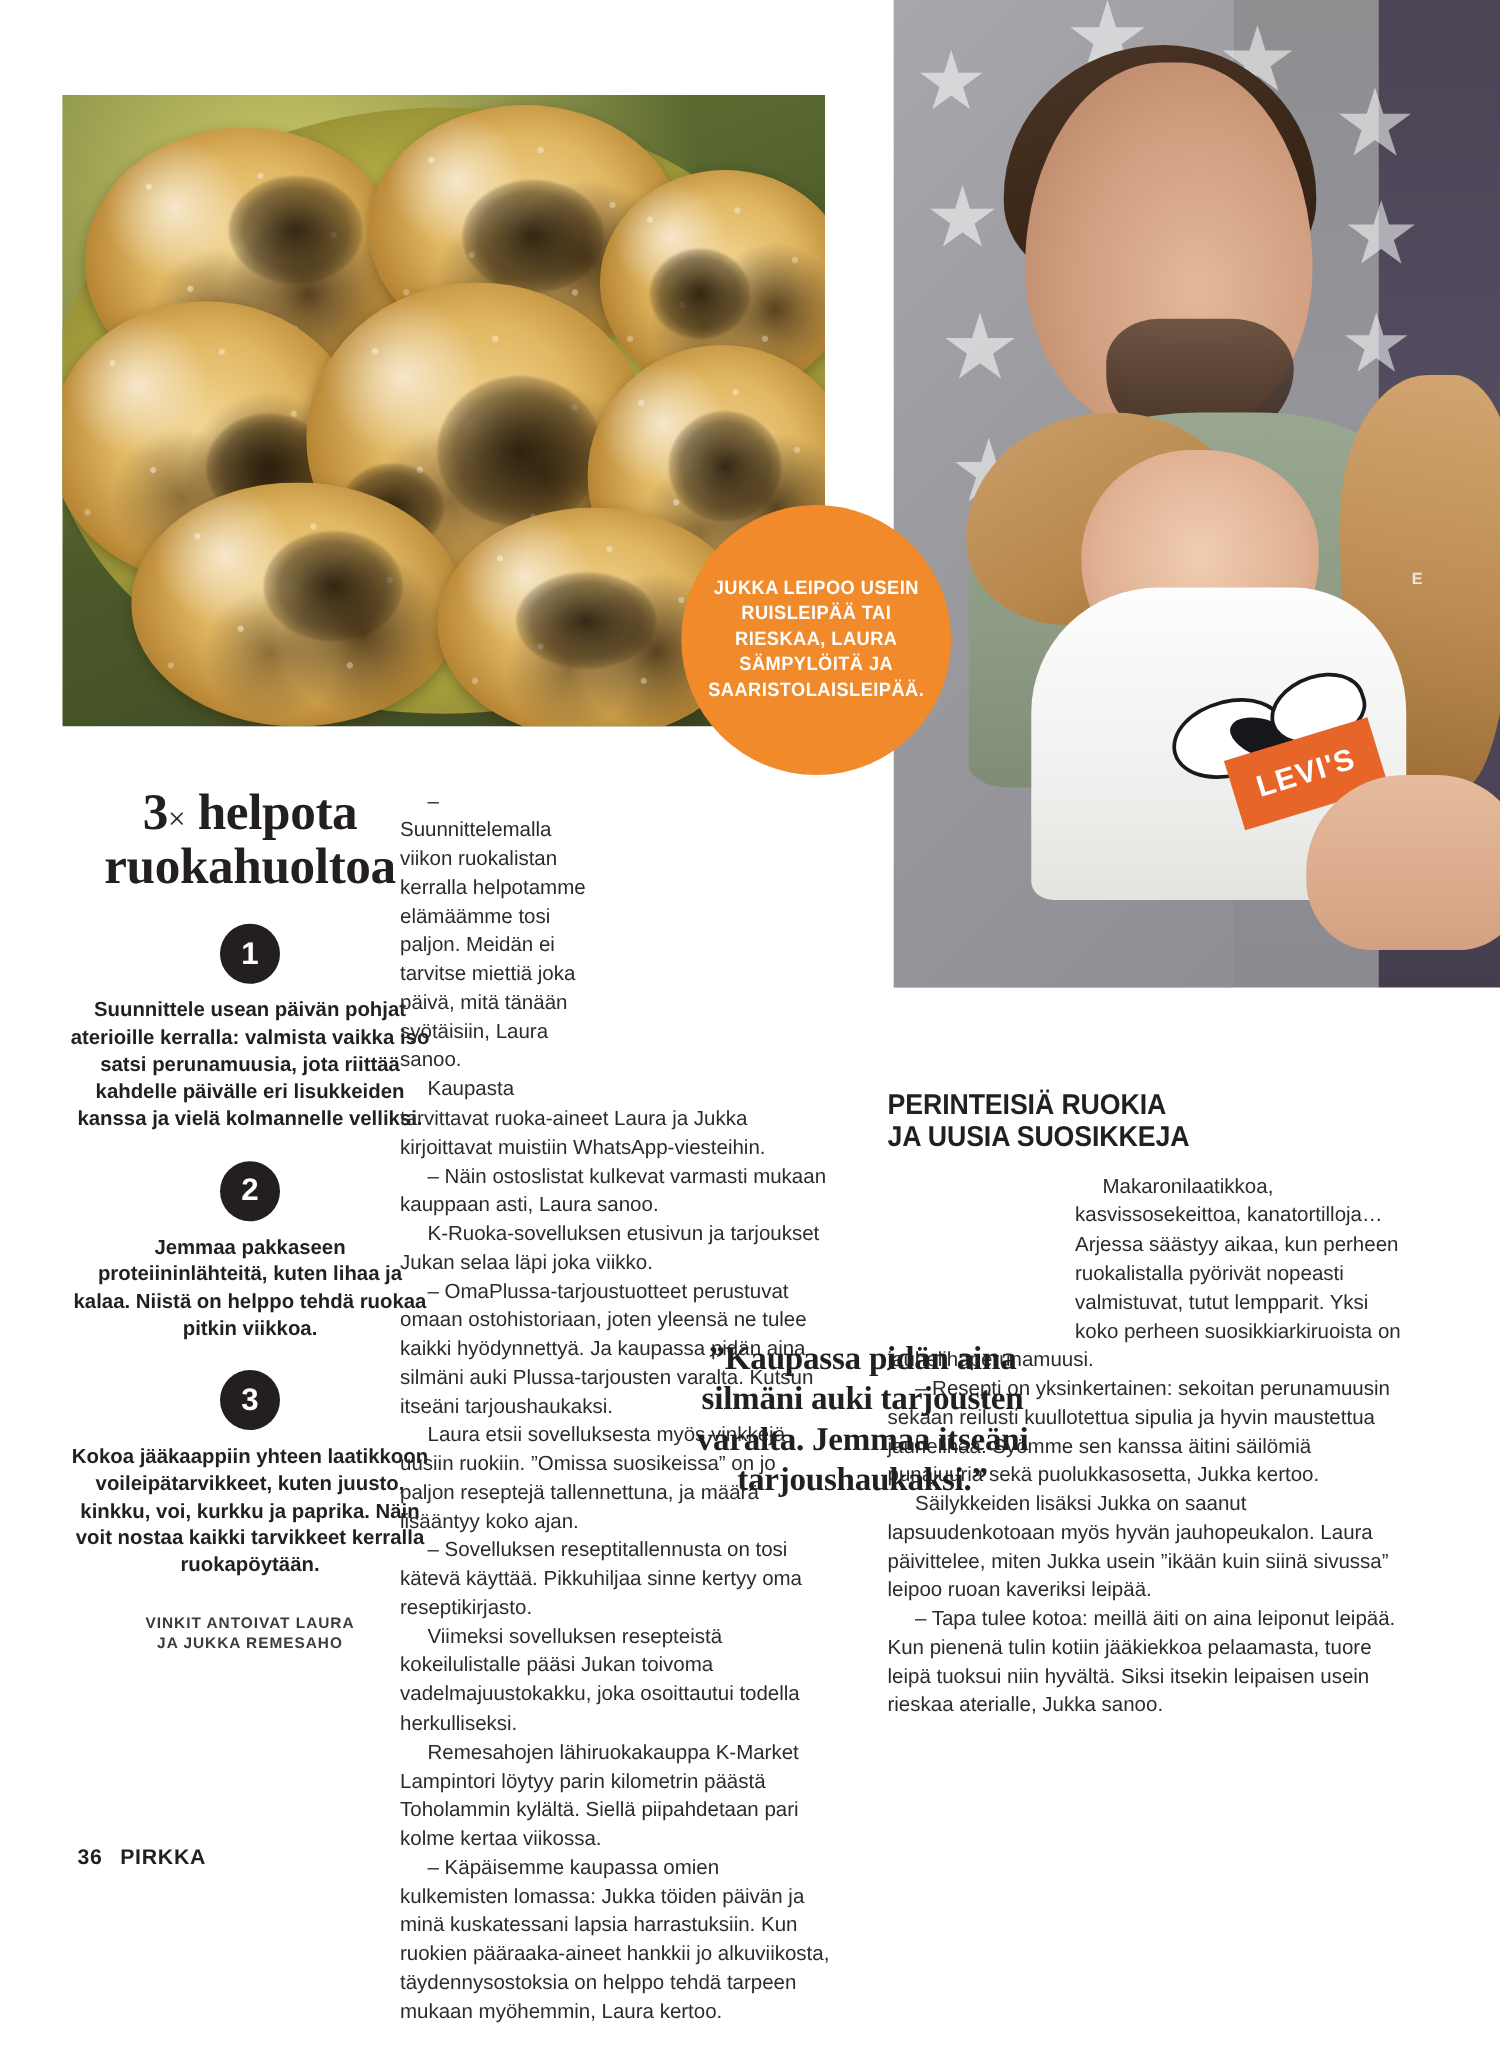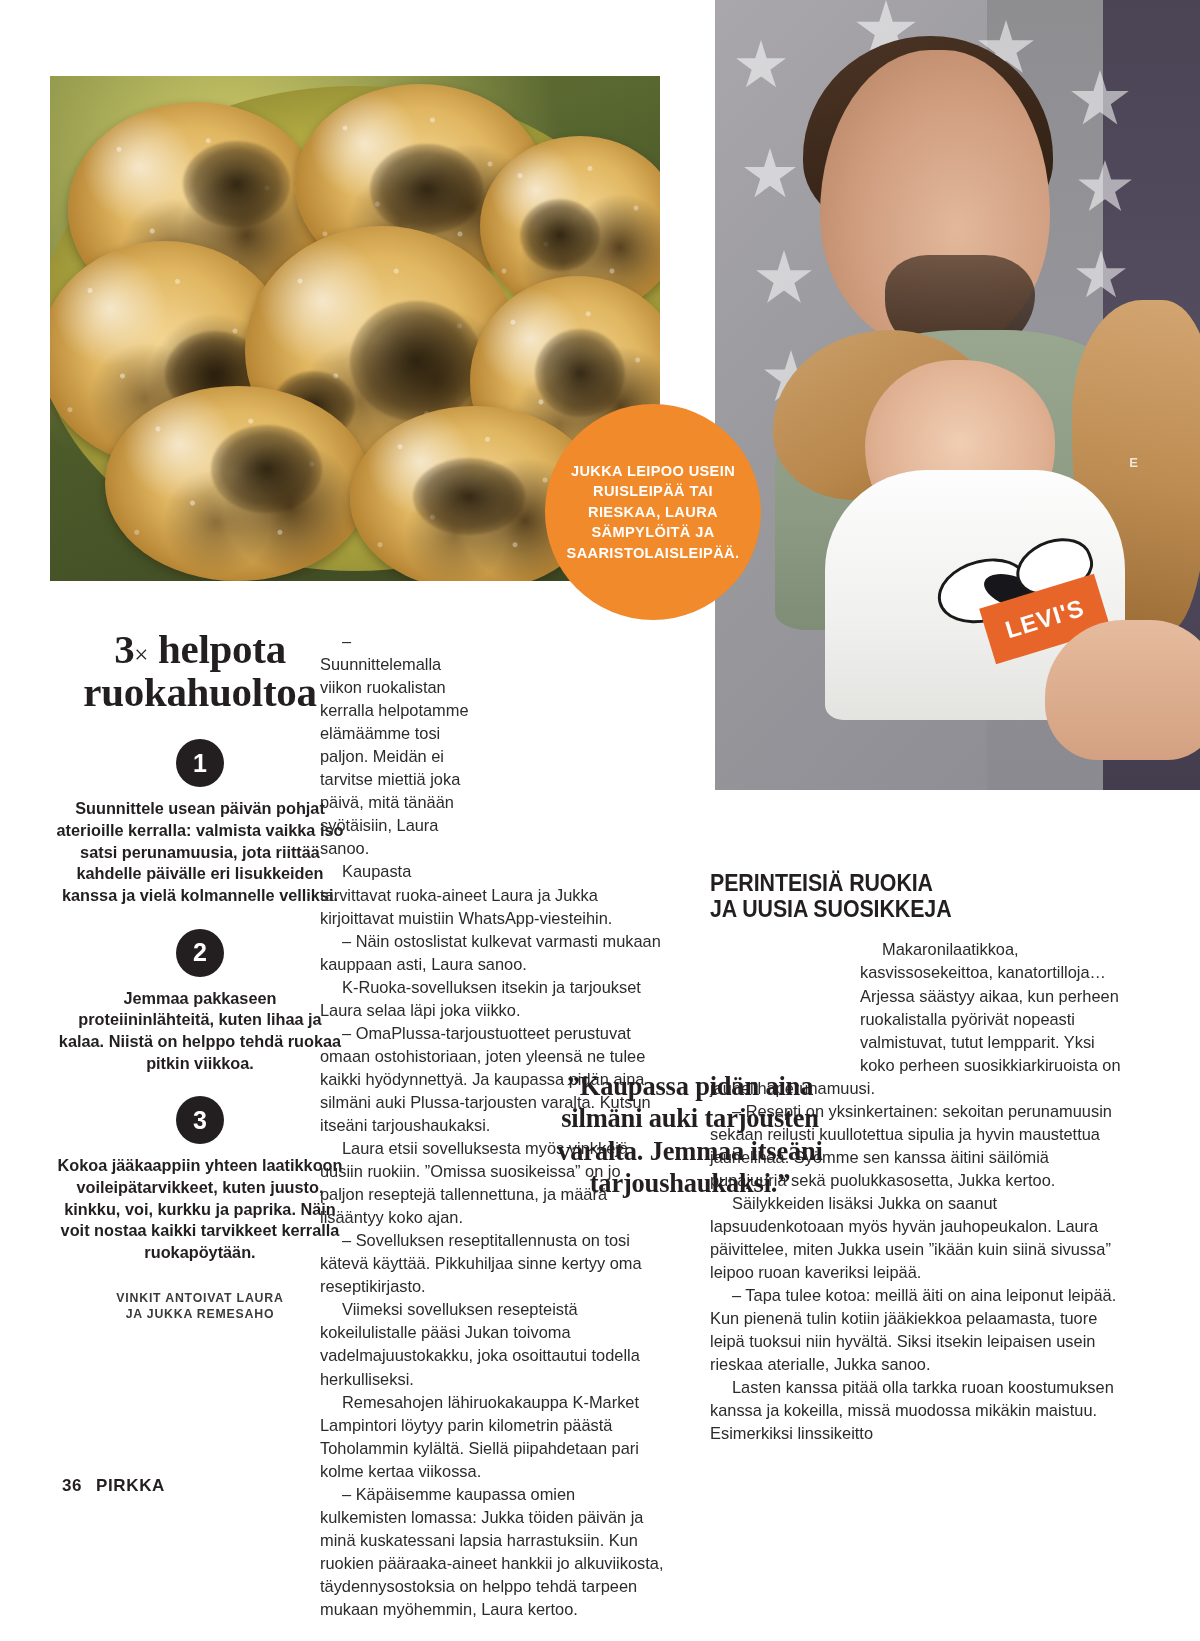--- a/index.html
+++ b/index.html
@@ -367,21 +367,21 @@
       <span>JA JUKKA REMESAHO</span>
     </div>
   </div>
 
   <div class="col" id="col-mid">
     <div class="bodytext">
       <div id="mid-wrapshape"></div>
       <p>– Suunnittelemalla viikon ruokalistan kerralla helpotamme elämäämme tosi paljon. Meidän ei tarvitse miettiä joka päivä, mitä tänään syötäisiin, Laura sanoo.</p>
       <p>Kaupasta tarvittavat ruoka-aineet Laura ja Jukka kirjoittavat muistiin WhatsApp-viesteihin.</p>
       <p>– Näin ostoslistat kulkevat varmasti mukaan kauppaan asti, Laura sanoo.</p>
-      <p>K-Ruoka-sovelluksen itsekin ja tarjoukset Laura selaa läpi joka viikko.</p>
+      <p>K-Ruoka-sovelluksen etusivun ja tarjoukset Jukan selaa läpi joka viikko.</p>
       <p>– OmaPlussa-tarjoustuotteet perustuvat omaan ostohistoriaan, joten yleensä ne tulee kaikki hyödynnettyä. Ja kaupassa pidän aina silmäni auki Plussa-tarjousten varalta. Kutsun itseäni tarjoushaukaksi.</p>
       <p>Laura etsii sovelluksesta myös vinkkejä uusiin ruokiin. ”Omissa suosikeissa” on jo paljon reseptejä tallennettuna, ja määrä lisääntyy koko ajan.</p>
       <p>– Sovelluksen reseptitallennusta on tosi kätevä käyttää. Pikkuhiljaa sinne kertyy oma reseptikirjasto.</p>
       <p>Viimeksi sovelluksen resepteistä kokeilulistalle pääsi Jukan toivoma vadelmajuustokakku, joka osoittautui todella herkulliseksi.</p>
       <p>Remesahojen lähiruokakauppa K-Market Lampintori löytyy parin kilometrin päästä Toholammin kylältä. Siellä piipahdetaan pari kolme kertaa viikossa.</p>
       <p>– Käpäisemme kaupassa omien kulkemisten lomassa: Jukka töiden päivän ja minä kuskatessani lapsia harrastuksiin. Kun ruokien pääraaka-aineet hankkii jo alkuviikosta, täydennysostoksia on helppo tehdä tarpeen mukaan myöhemmin, Laura kertoo.</p>
     </div>
   </div>
 
   <div id="pullquote">”Kaupassa pidän aina silmäni auki tarjousten varalta. Jemmaa itseäni tarjoushaukaksi.”</div>
@@ -390,21 +390,20 @@
     <div id="right-head">
       <span>PERINTEISIÄ RUOKIA</span><br>
       <span>JA UUSIA SUOSIKKEJA</span>
     </div>
     <div class="bodytext">
       <div id="right-wrapshape"></div>
       <p>Makaronilaatikkoa, kasvissosekeittoa, kanatortilloja… Arjessa säästyy aikaa, kun perheen ruokalistalla pyörivät nopeasti valmistuvat, tutut lempparit. Yksi koko perheen suosikkiarkiruoista on jauhelihaperunamuusi.</p>
       <p>– Resepti on yksinkertainen: sekoitan perunamuusin sekaan reilusti kuullotettua sipulia ja hyvin maustettua jauhelihaa. Syömme sen kanssa äitini säilömiä punajuuria sekä puolukkasosetta, Jukka kertoo.</p>
       <p>Säilykkeiden lisäksi Jukka on saanut lapsuudenkotoaan myös hyvän jauhopeukalon. Laura päivittelee, miten Jukka usein ”ikään kuin siinä sivussa” leipoo ruoan kaveriksi leipää.</p>
       <p>– Tapa tulee kotoa: meillä äiti on aina leiponut leipää. Kun pienenä tulin kotiin jääkiekkoa pelaamasta, tuore leipä tuoksui niin hyvältä. Siksi itsekin leipaisen usein rieskaa aterialle, Jukka sanoo.</p>
-      <p>Lasten kanssa pitää olla tarkka ruoan koostumuksen kanssa ja kokeilla, missä muodossa mikäkin maistuu. Esimerkiksi linssikeitto</p>
     </div>
   </div>
 
   <div id="footer">
     <span class="pg">36</span><span>PIRKKA</span>
   </div>
 
 </div>
 
 </body></html>

